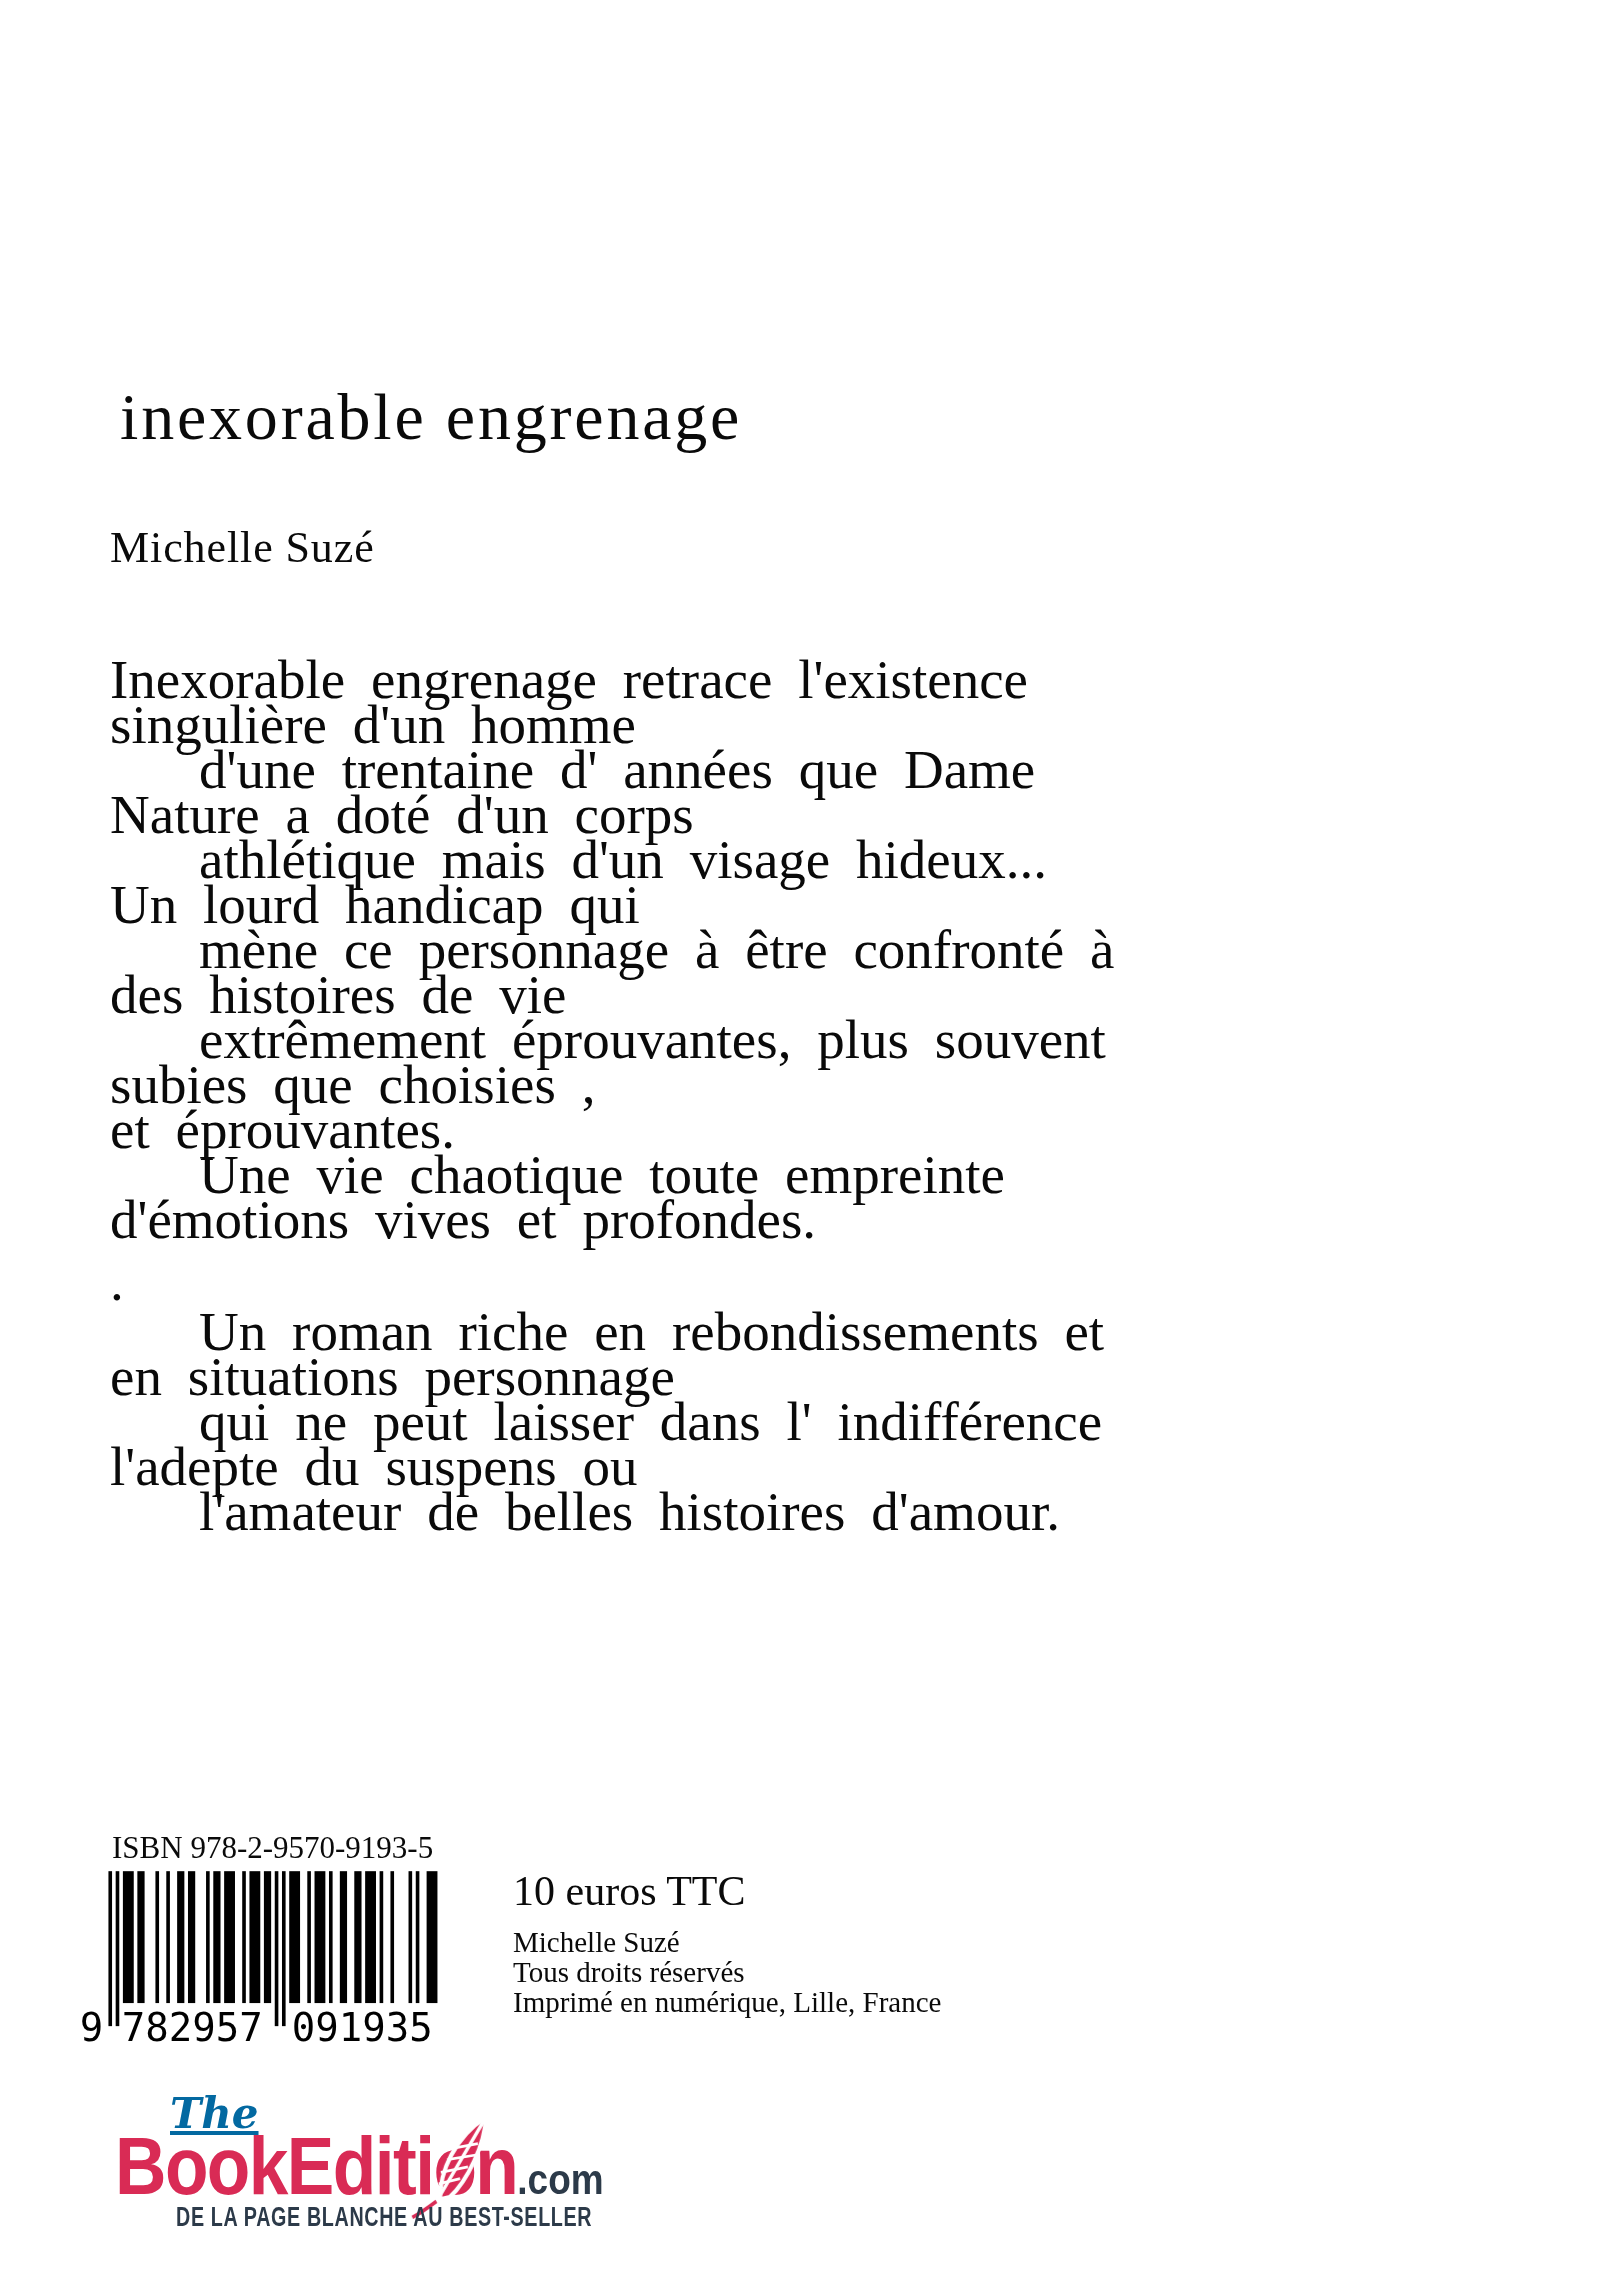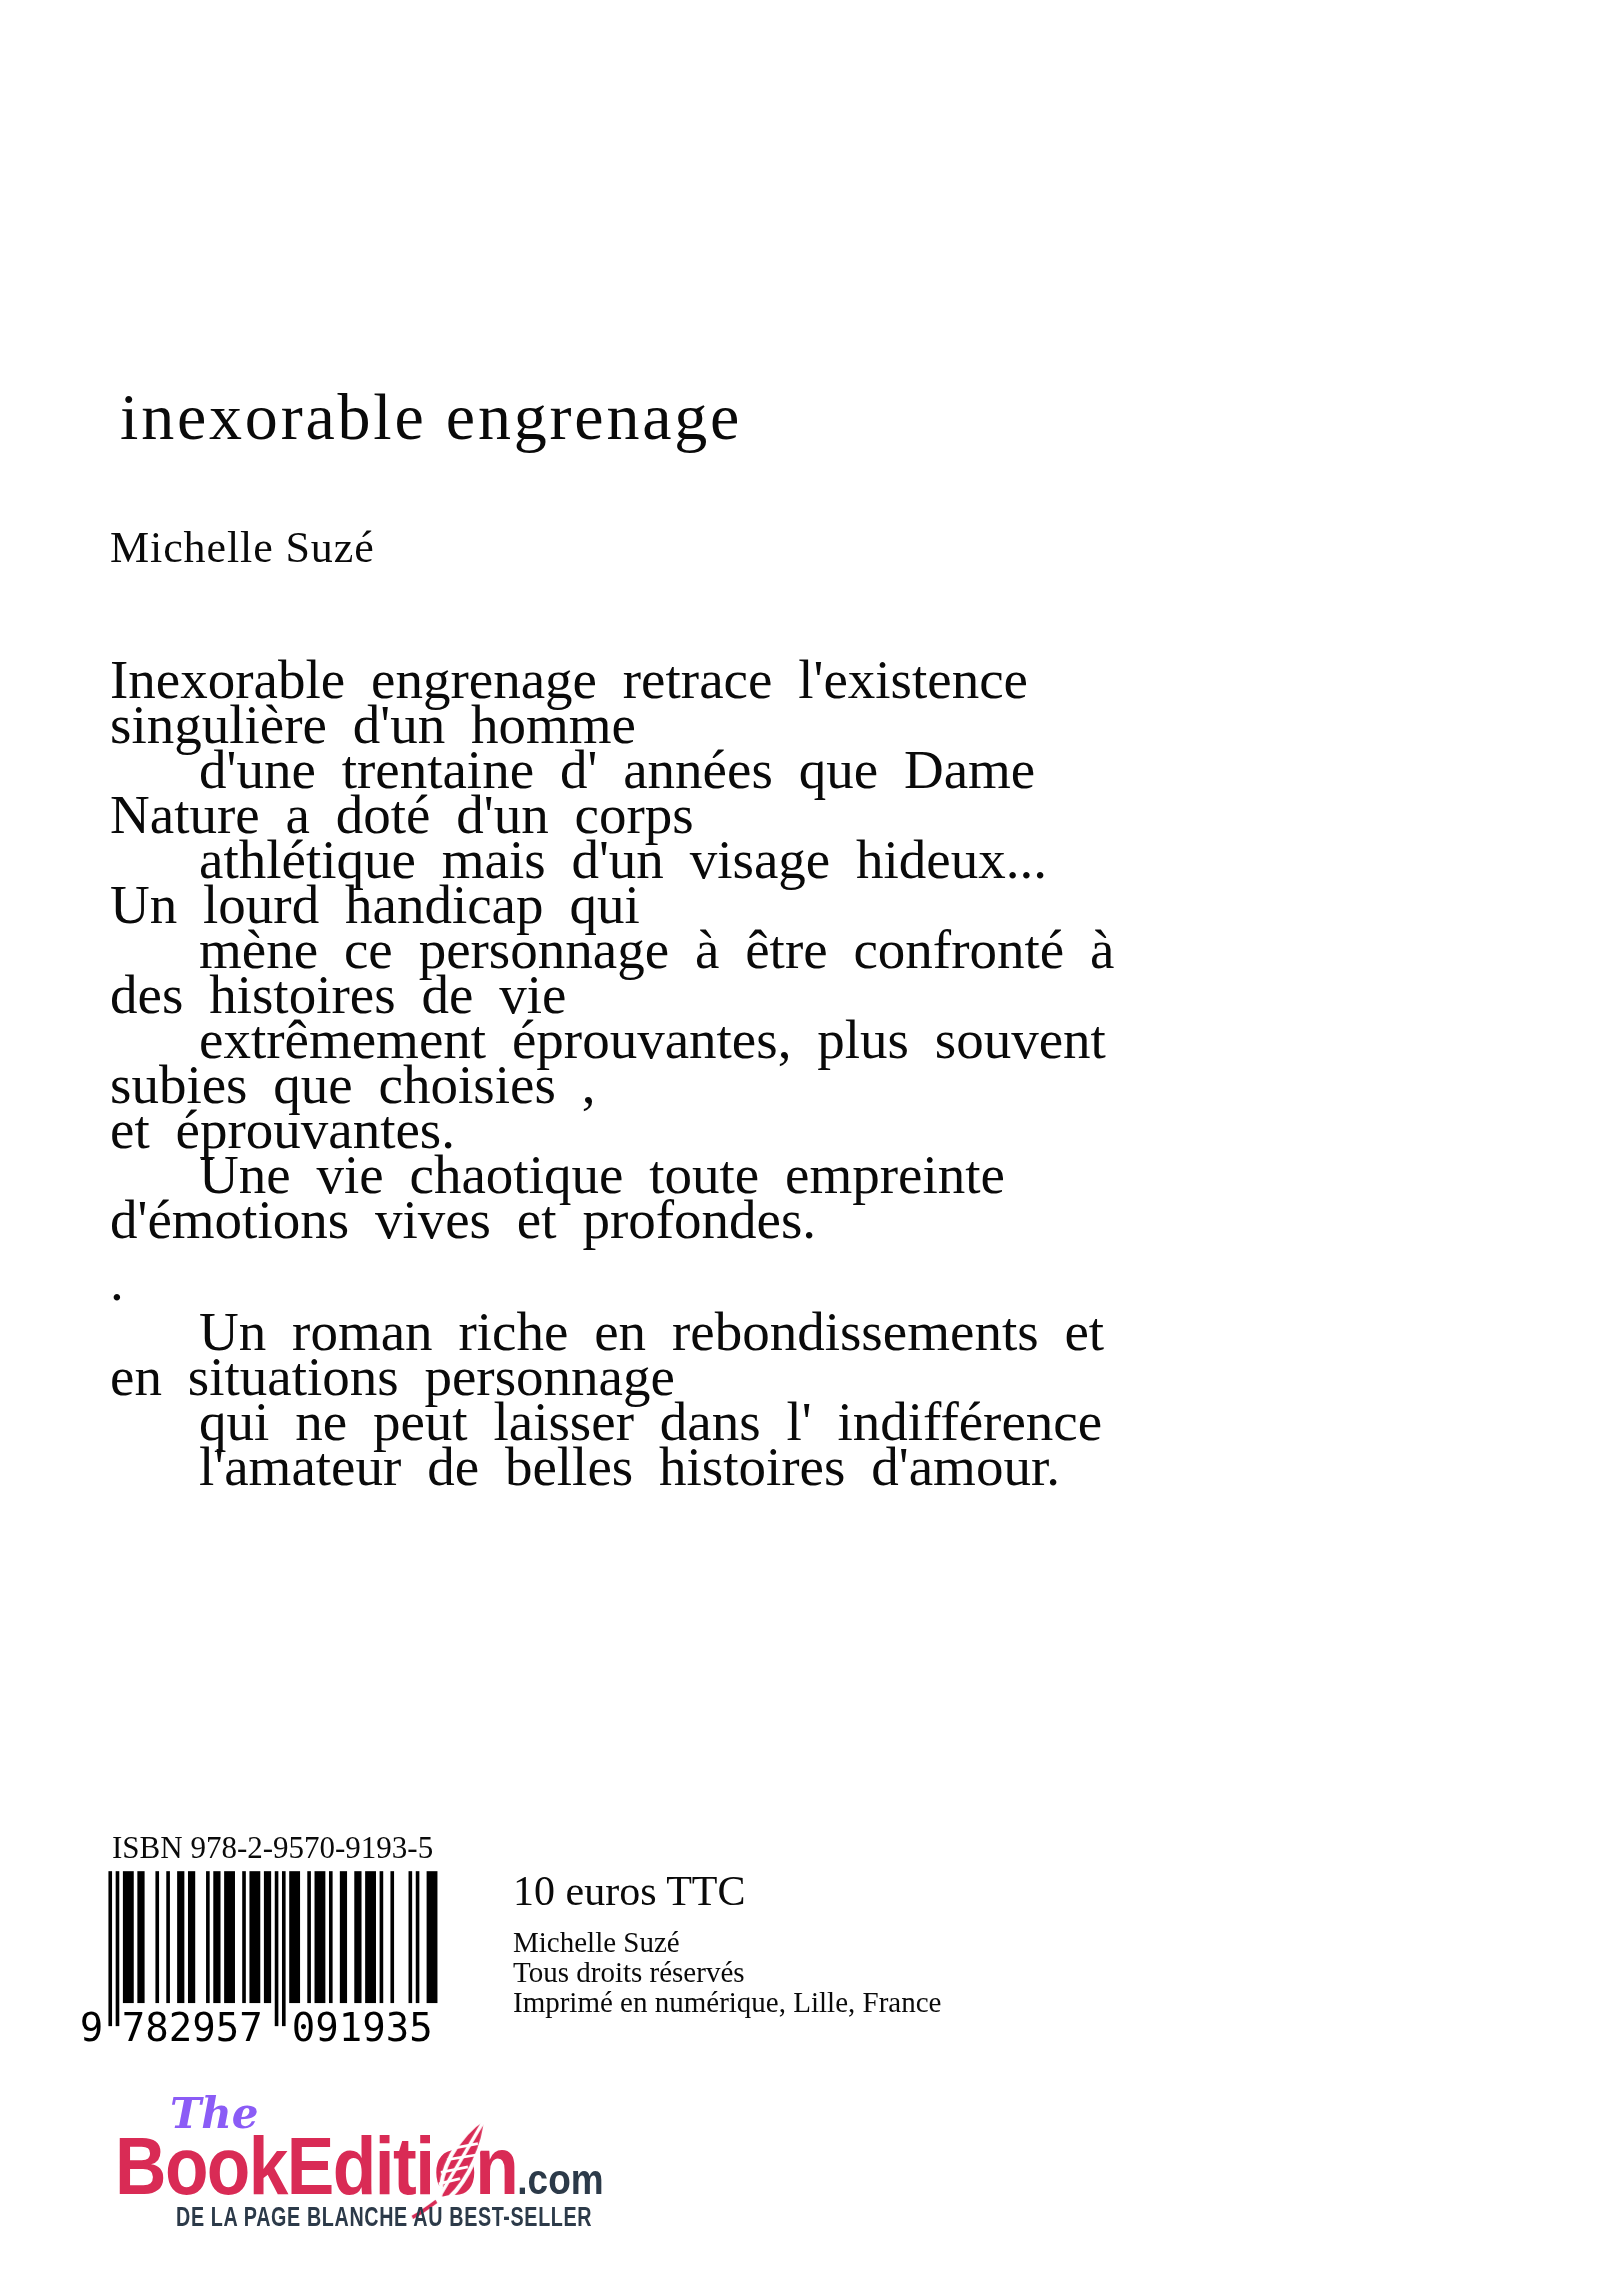--- a/index.html
+++ b/index.html
@@ -64,20 +64,21 @@
       <div class="line">des histoires de vie</div>
       <div class="line indent">extrêmement éprouvantes, plus souvent</div>
       <div class="line">subies que choisies ,</div>
       <div class="line">et éprouvantes.</div>
       <div class="line indent">Une vie chaotique toute empreinte</div>
       <div class="line">d'émotions vives et profondes.</div>
       <div class="line solo">.</div>
       <div class="line indent">Un roman riche en rebondissements et</div>
       <div class="line">en situations personnage</div>
       <div class="line indent">qui ne peut laisser dans l' indifférence</div>
+      <div class="line">l'adepte du suspens ou</div>
       <div class="line indent">l'amateur de belles histoires d'amour.</div>
     </div>
 
   <div class="abs isbn-label">ISBN 978-2-9570-9193-5</div>
 
   <div class="abs barcode">
     <svg id="bars" width="380" height="159" xmlns="http://www.w3.org/2000/svg" viewBox="0 0 412 172">
         <rect x="33.00" y="0" width="3.92" height="168" fill="#000"></rect>
         <rect x="40.84" y="0" width="3.92" height="168" fill="#000"></rect>
         <rect x="48.68" y="0" width="11.76" height="143" fill="#000"></rect>
@@ -113,21 +114,21 @@
   </div>
 
   <div class="abs price-block">
     <div class="price">10 euros TTC</div>
     <div class="credit-line">Michelle Suzé</div>
     <div class="credit-line">Tous droits réservés</div>
     <div class="credit-line">Imprimé en numérique, Lille, France</div>
   </div>
 
   <div class="abs logo">
-    <div class="logo-the" style="color: #8b5cf6;">The</div>
+    <div class="logo-the" style="color: #0369a1; text-decoration: underline;">The</div>
     <div class="logo-word"><span class="seg" id="logo-part1" style="color: rgb(217, 43, 85);">BookEditi</span><span class="o-feather"><span id="logo-part-o" style="color: rgb(217, 43, 85);">o</span><svg width="78" height="138" viewBox="0 0 84 150" xmlns="http://www.w3.org/2000/svg">
         <g transform="rotate(30 42 75)">
           <path d="M40,112 C24,86 22,44 44,6 C58,32 59,78 49,104 Z" fill="#d92b55" stroke="#ffffff" stroke-width="5"></path>
           <path d="M37,120 L44,10" stroke="#ffffff" stroke-width="4" fill="none"></path>
           <path d="M28,54 L50,36 M26,70 L54,48 M26,86 L52,64 M30,98 L50,80" stroke="#ffffff" stroke-width="3" fill="none"></path>
           <path d="M37,116 C32,126 27,136 20,146" stroke="#d92b55" stroke-width="4" fill="none"></path>
         </g>
       </svg></span><span class="seg" id="logo-part2" style="color: rgb(217, 43, 85);">n</span><span class="seg logo-tld" style="color: rgb(44, 58, 73);">.com</span></div>
     <div class="logo-tagline" style="color: rgb(44, 58, 73);">DE LA PAGE BLANCHE AU BEST-SELLER</div>
   </div>

